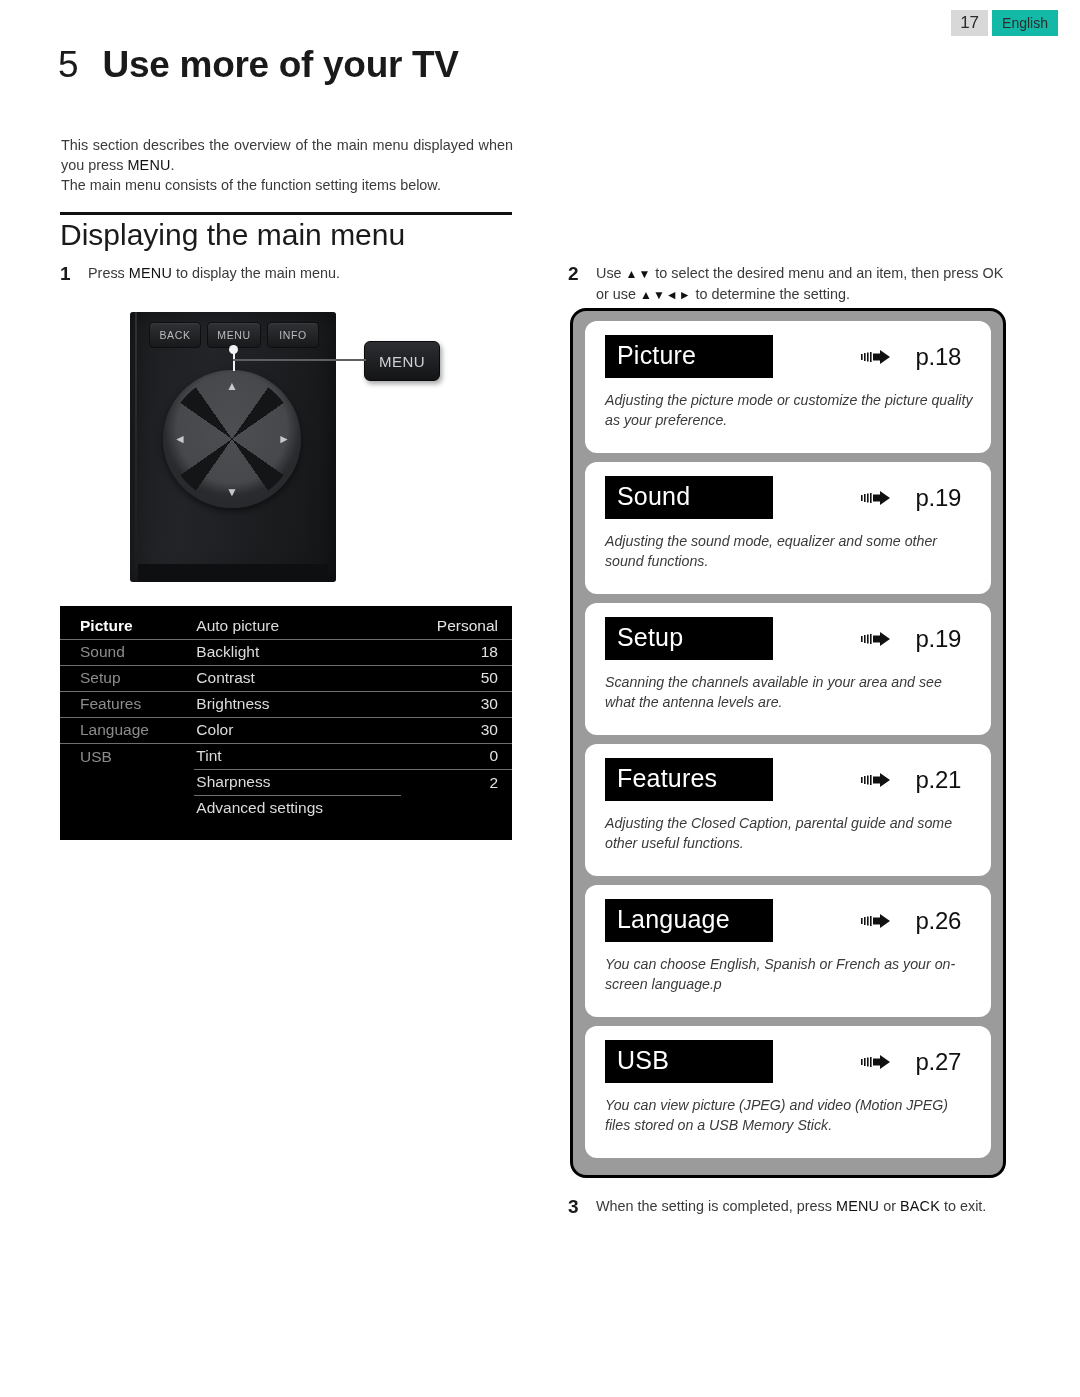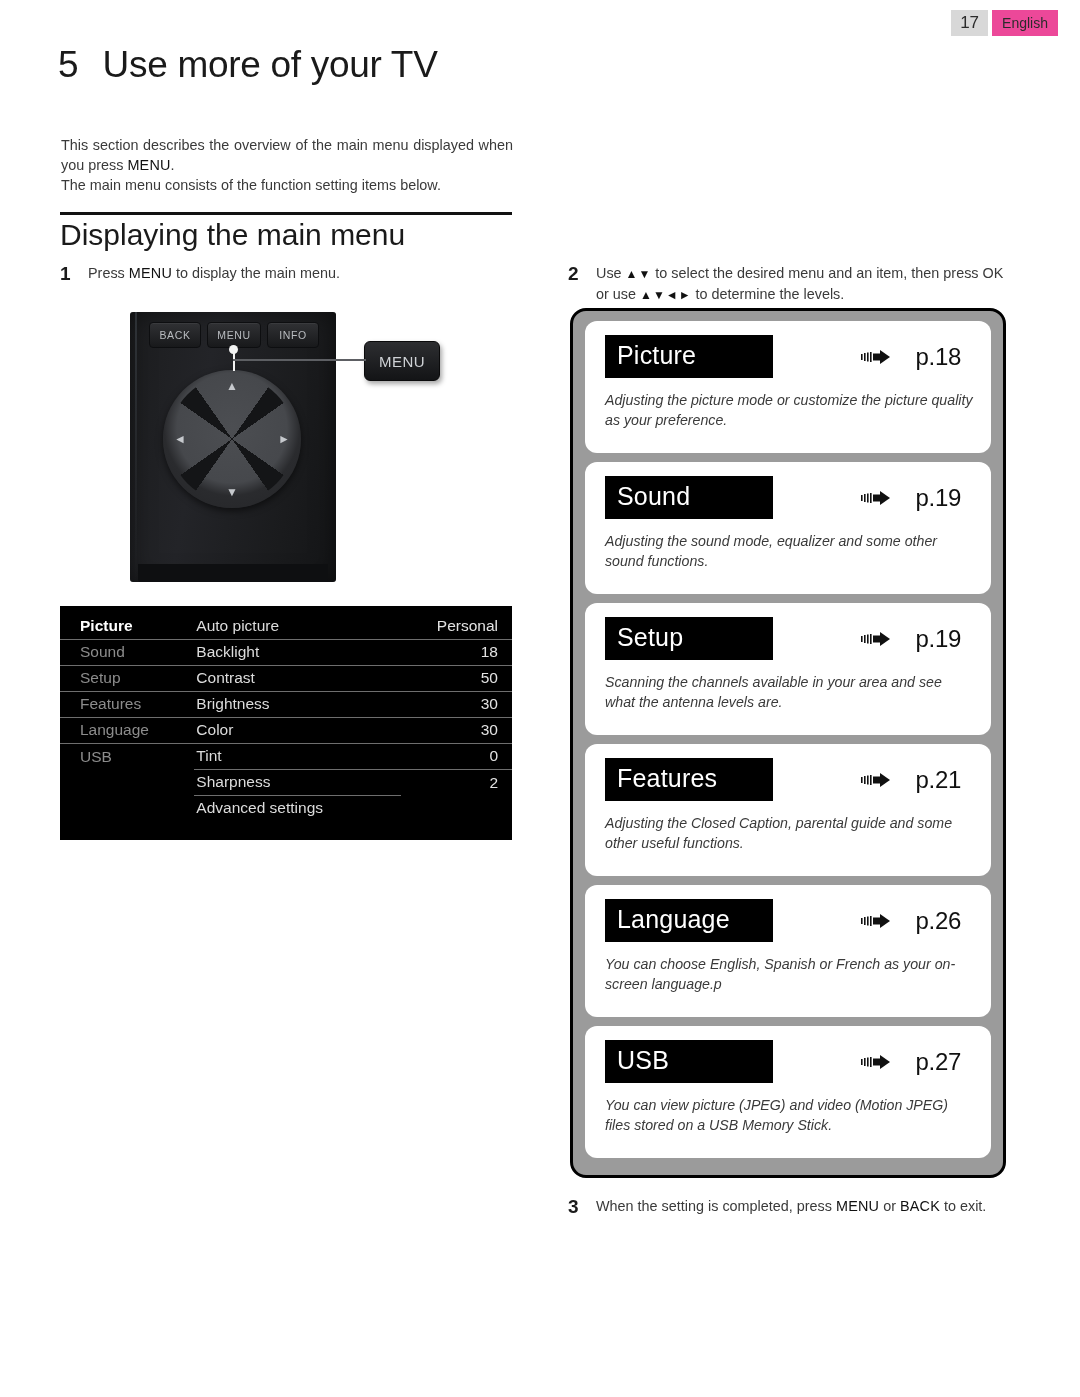--- a/index.html
+++ b/index.html
@@ -30,21 +30,21 @@
     color: #2b2b2b;
     font-size: 17px;
     padding: 4px 9px 5px 9px;
     line-height: 1;
     display: flex;
     align-items: center;
     justify-content: center;
     min-width: 18px;
   }
   .page-lang {
-    background: #ec4899;
+    background: #14b8a6;
     color: #2b2b2b;
     font-size: 14px;
     padding: 4px 10px 5px 10px;
     line-height: 1;
     display: flex;
     align-items: center;
     justify-content: center;
   }
 
   
@@ -56,21 +56,21 @@
     align-items: baseline;
     gap: 24px;
   }
   .chapter-num {
     font-size: 37px;
     font-weight: normal;
     letter-spacing: 0px;
   }
   .chapter-title {
     font-size: 37px;
-    font-weight: normal;
+    font-weight: bold;
     letter-spacing: -0.3px;
   }
 
   
   .intro {
     position: absolute;
     left: 61px;
     top: 135px;
     width: 452px;
     font-size: 14.4px;
@@ -438,21 +438,21 @@
         <td class="c3 val nb"></td>
       </tr>
     </tbody>
   </table>
 </div>
 
 <div class="step" id="step2">
   <span class="step-num">2</span>
   <span class="step-text">
     <span>Use </span><span class="arrowglyph">▲▼</span><span> to select the desired menu and an item, then press OK</span><br>
-    <span>or use </span><span class="arrowglyph">▲▼◄►</span><span> to determine the levels.</span>
+    <span>or use </span><span class="arrowglyph">▲▼◄►</span><span> to determine the setting.</span>
   </span>
 </div>
 
 <div class="overview-outer">
 
   <div class="card">
     <div class="card-head">
       <div class="card-label">Picture</div>
       <div class="card-ref">
         <svg class="ref-arrow" width="30" height="16" viewBox="0 0 30 16">

